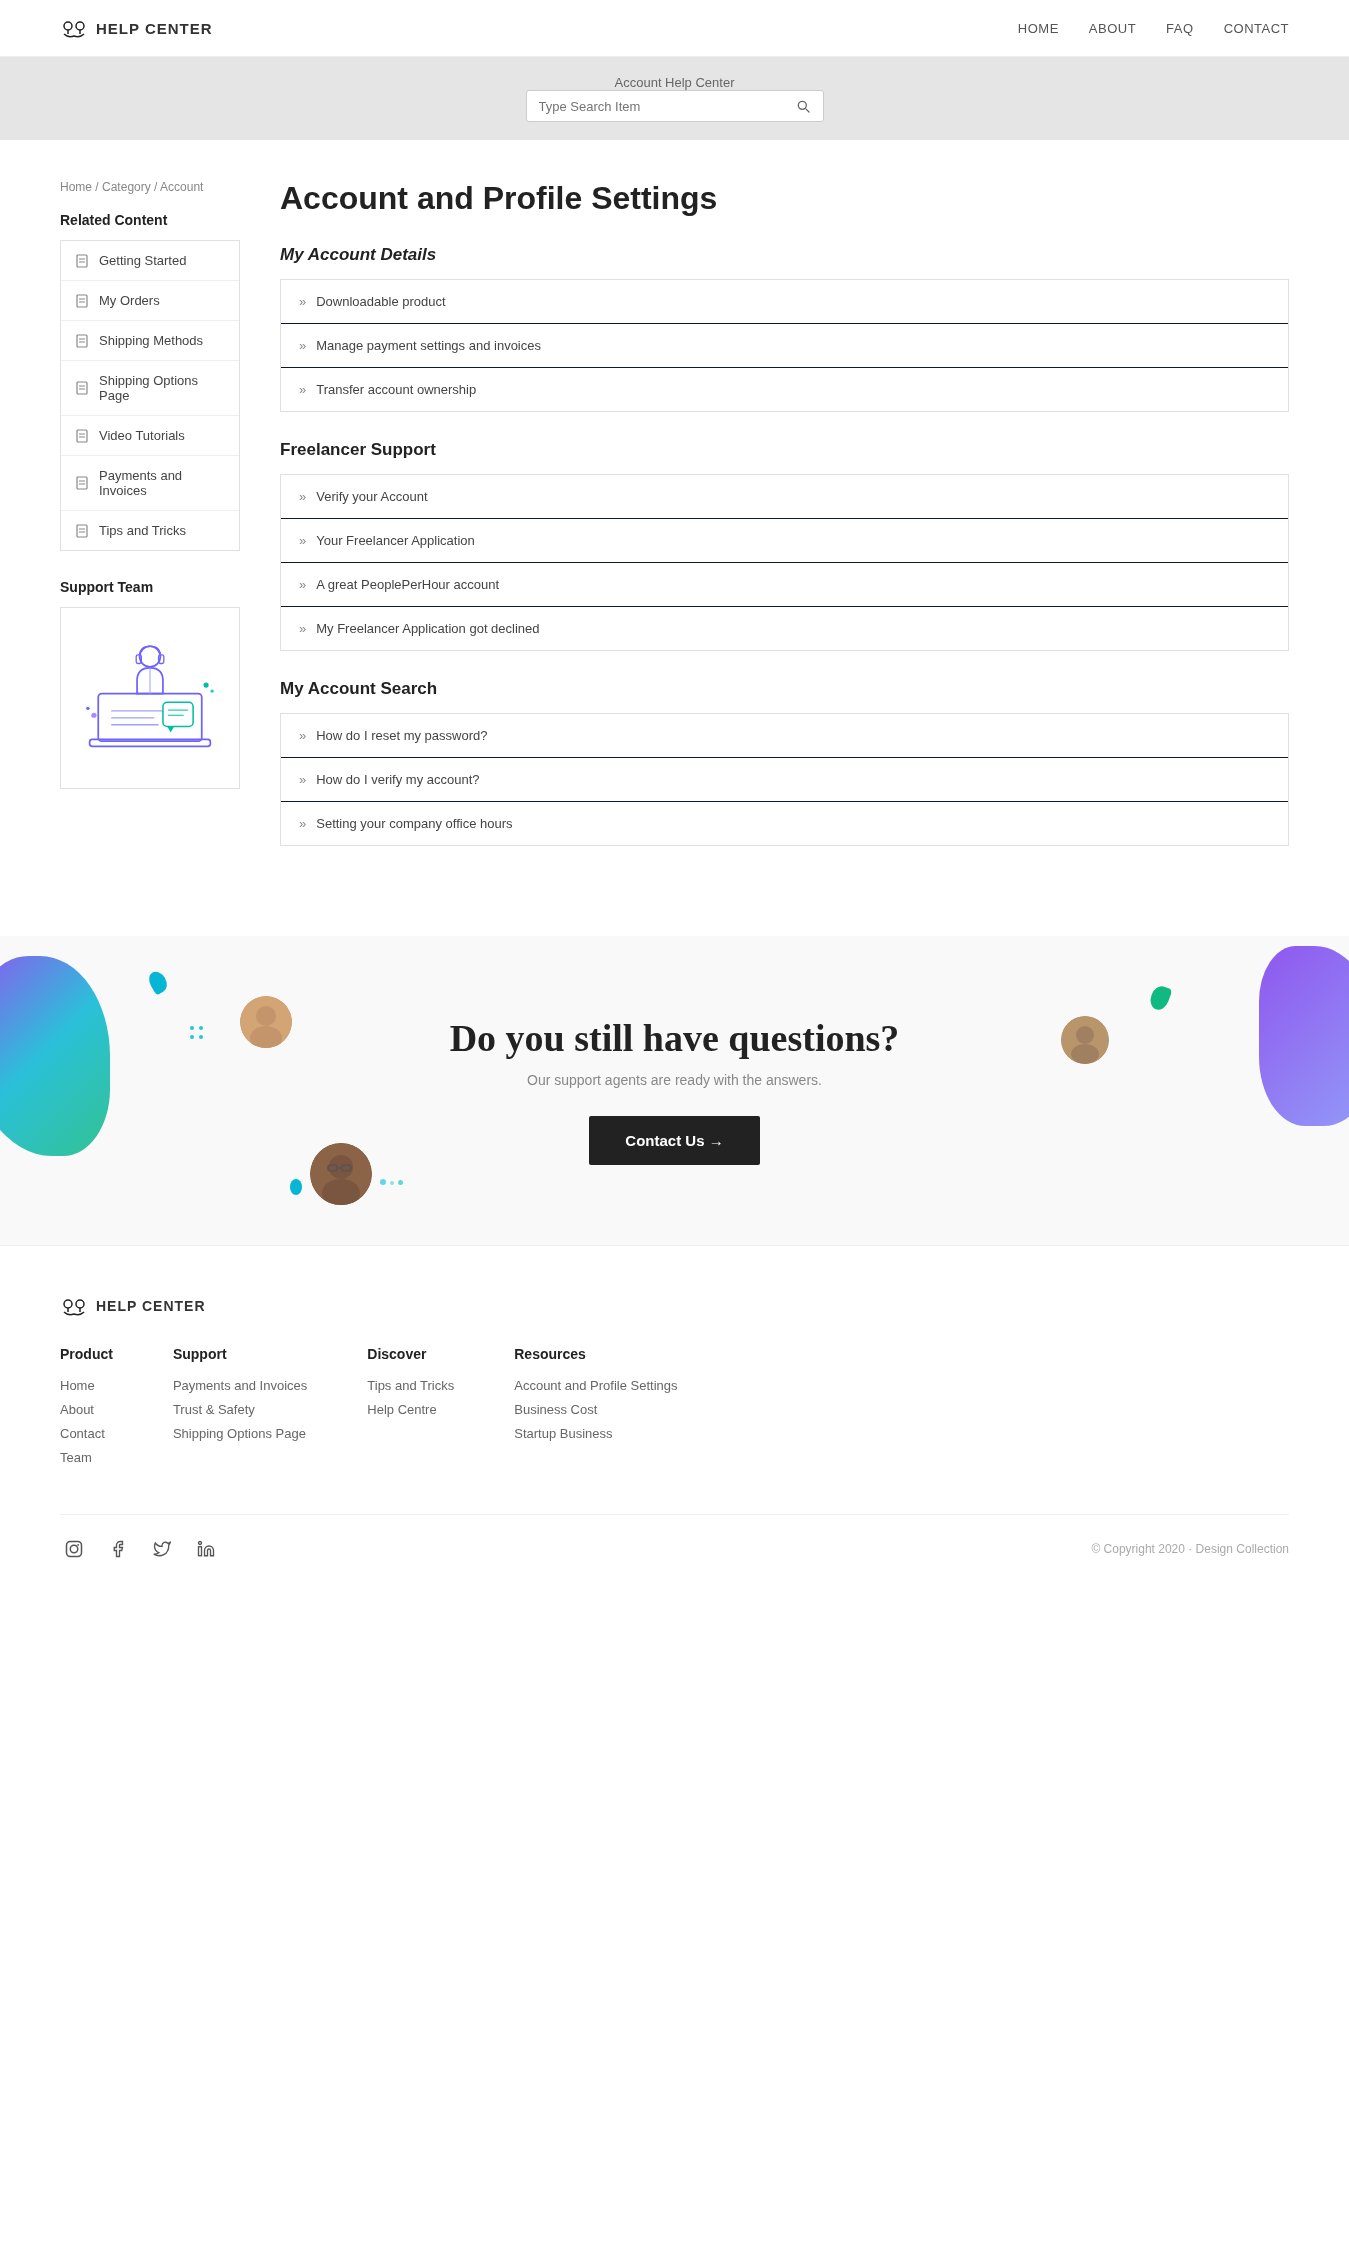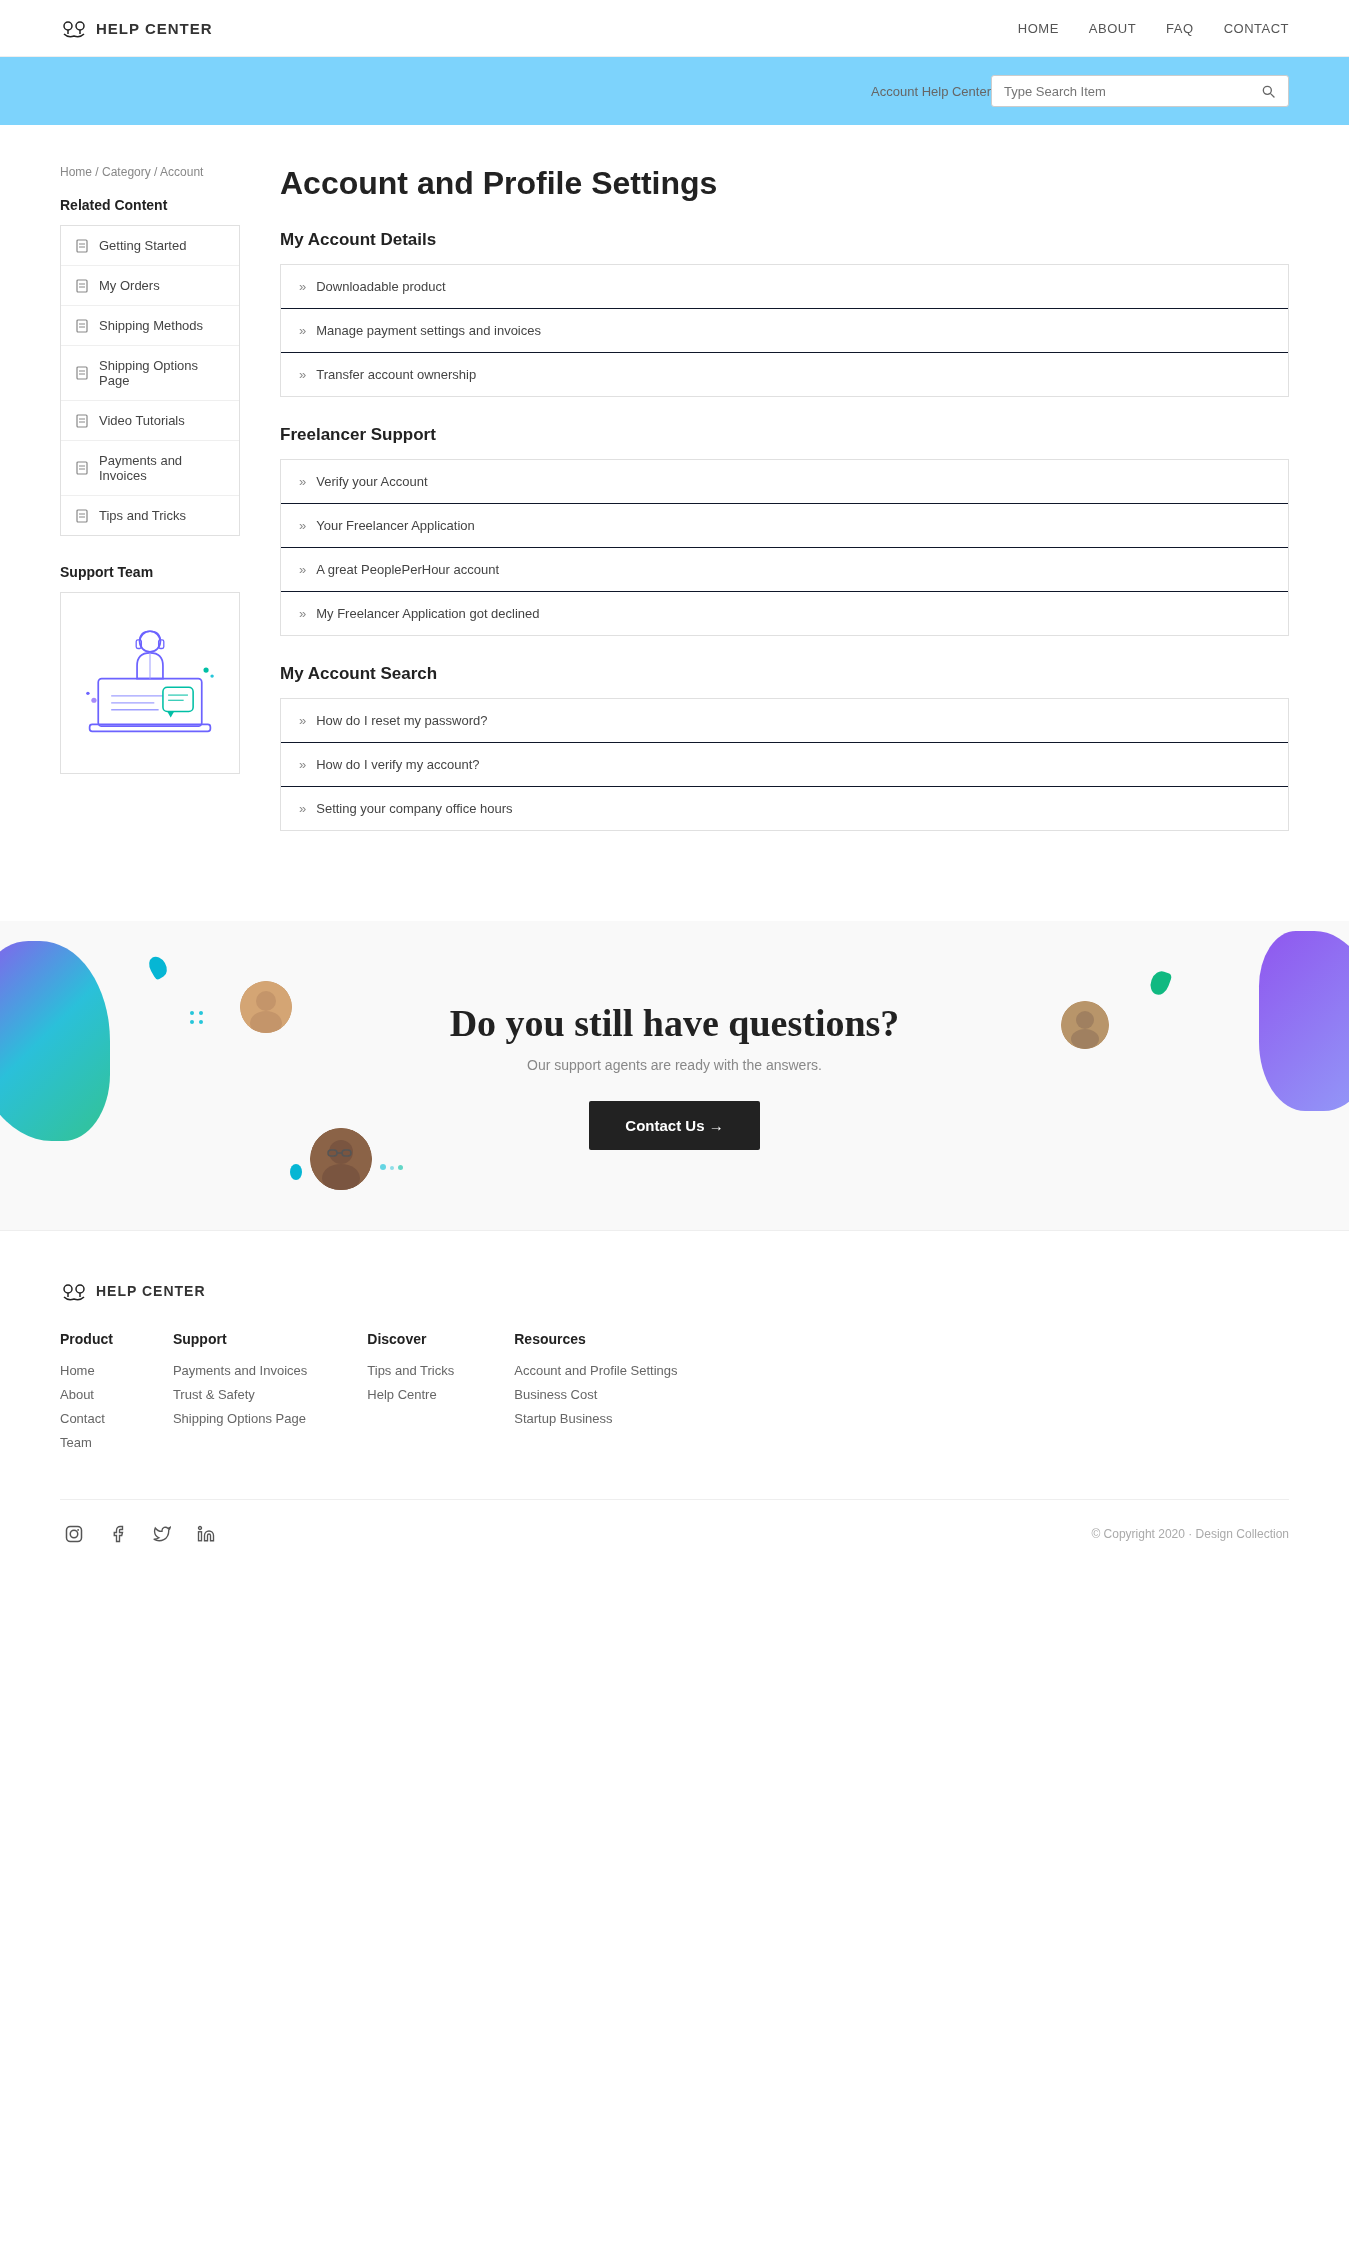--- a/index.html
+++ b/index.html
@@ -6,21 +6,21 @@
     body { font-family: 'Segoe UI', Arial, sans-serif; color: #333; background: #fff; font-size: 14px; }
 
     
     nav { display: flex; align-items: center; justify-content: space-between; padding: 18px 60px; border-bottom: 1px solid #eee; }
     .nav-logo { display: flex; align-items: center; gap: 8px; font-weight: 700; font-size: 15px; letter-spacing: 1px; }
     .nav-logo svg { width: 28px; height: 20px; }
     .nav-links { display: flex; gap: 30px; }
     .nav-links a { text-decoration: none; color: #555; font-size: 13px; font-weight: 500; letter-spacing: 0.5px; }
 
     
-    .subheader { background: #7dd3fc; padding: 18px 60px; display: flex; align-items: center; justify-content: flex-end; }
+    .subheader { background: #e5e5e5; padding: 18px 60px; display: flex; align-items: center; justify-content: flex-end; flex-direction: column; }
     .breadcrumb-top { font-size: 13px; color: #666; }
     .search-box { display: flex; align-items: center; border: 1px solid #ccc; background: #fff; border-radius: 3px; padding: 7px 12px; width: 298px; }
     .search-box input { border: none; outline: none; font-size: 13px; color: #999; flex: 1; background: transparent; }
     .search-box svg { width: 16px; height: 16px; fill: #666; }
 
     
     .main-container { display: flex; padding: 40px 60px; gap: 40px; max-width: 1349px; margin: 0 auto; }
 
     
     .sidebar { width: 180px; flex-shrink: 0; }
@@ -32,21 +32,21 @@
     .sidebar-item { display: flex; align-items: center; gap: 10px; padding: 12px 14px; border-bottom: 1px solid #efefef; cursor: pointer; font-size: 13px; color: #444; }
     .sidebar-item:last-child { border-bottom: none; }
     .sidebar-item svg { width: 14px; height: 14px; fill: none; stroke: #888; stroke-width: 1.5; flex-shrink: 0; }
     .support-box { border: 1px solid #e0e0e0; padding: 20px; display: flex; align-items: center; justify-content: center; min-height: 180px; }
     .support-illustration { width: 160px; height: 140px; }
 
     
     .content { flex: 1; }
     .page-title { font-size: 32px; font-weight: 700; margin-bottom: 28px; color: #222; }
     .section-title { font-size: 17px; font-weight: 700; margin-bottom: 14px; margin-top: 28px; color: #222; }
-    .section-title:first-of-type { margin-top: 0; }
+    .section-title:first-of-type { margin-top: 0; font-style: italic; }
     .list-group { border: 1px solid #e0e0e0; margin-bottom: 10px; }
     .list-group-item { padding: 14px 18px; border-bottom: 1px solid #0f172a; font-size: 13px; color: #444; cursor: pointer; display: flex; align-items: center; gap: 6px; }
     .list-group-item:last-child { border-bottom: none; }
     .list-group-item::before { content: '»'; color: #888; font-size: 13px; margin-right: 4px; }
 
     
     .cta-section { background: #f9f9f9; padding: 80px 60px; text-align: center; position: relative; overflow: hidden; margin-top: 40px; }
     .cta-section h2 { font-size: 38px; font-weight: 700; color: #222; margin-bottom: 12px; font-family: Georgia, serif; }
     .cta-section p { color: #888; font-size: 14px; margin-bottom: 28px; margin-top: 8px; }
     .cta-btn { background: #222; color: #fff; border: none; padding: 16px 36px; font-size: 15px; font-weight: 600; cursor: pointer; display: inline-flex; align-items: center; gap: 10px; border-radius: 2px; }

